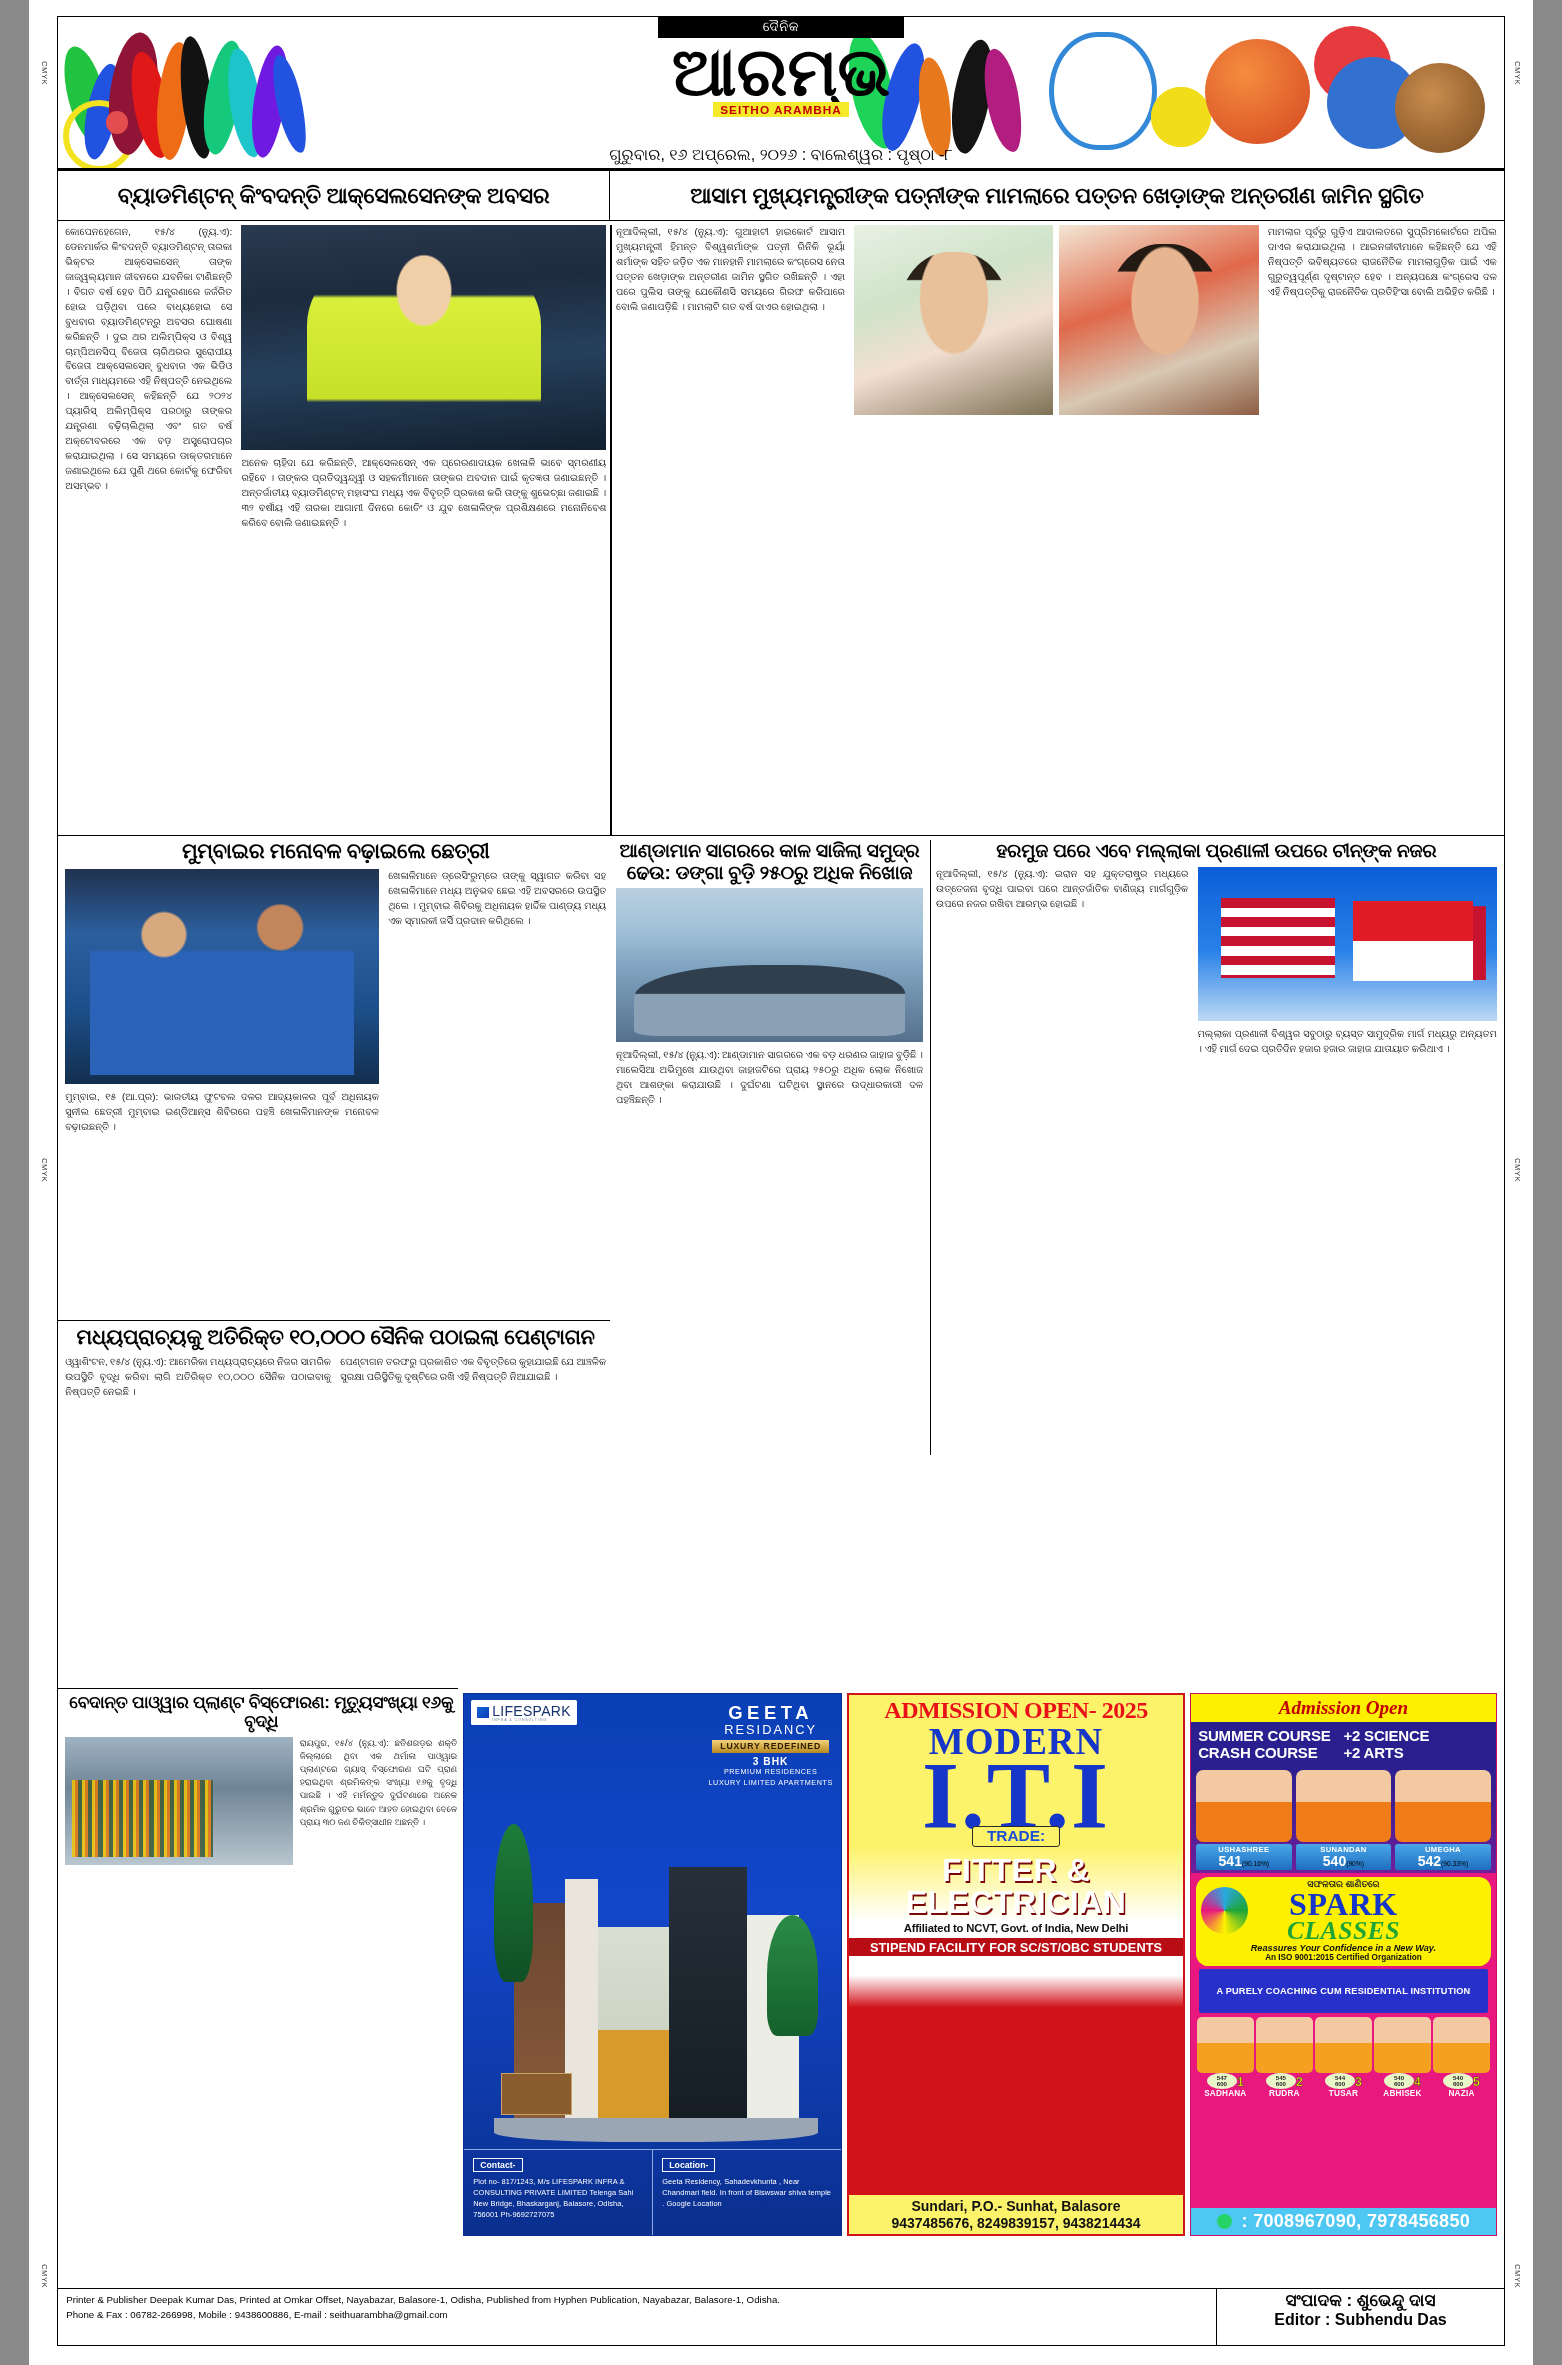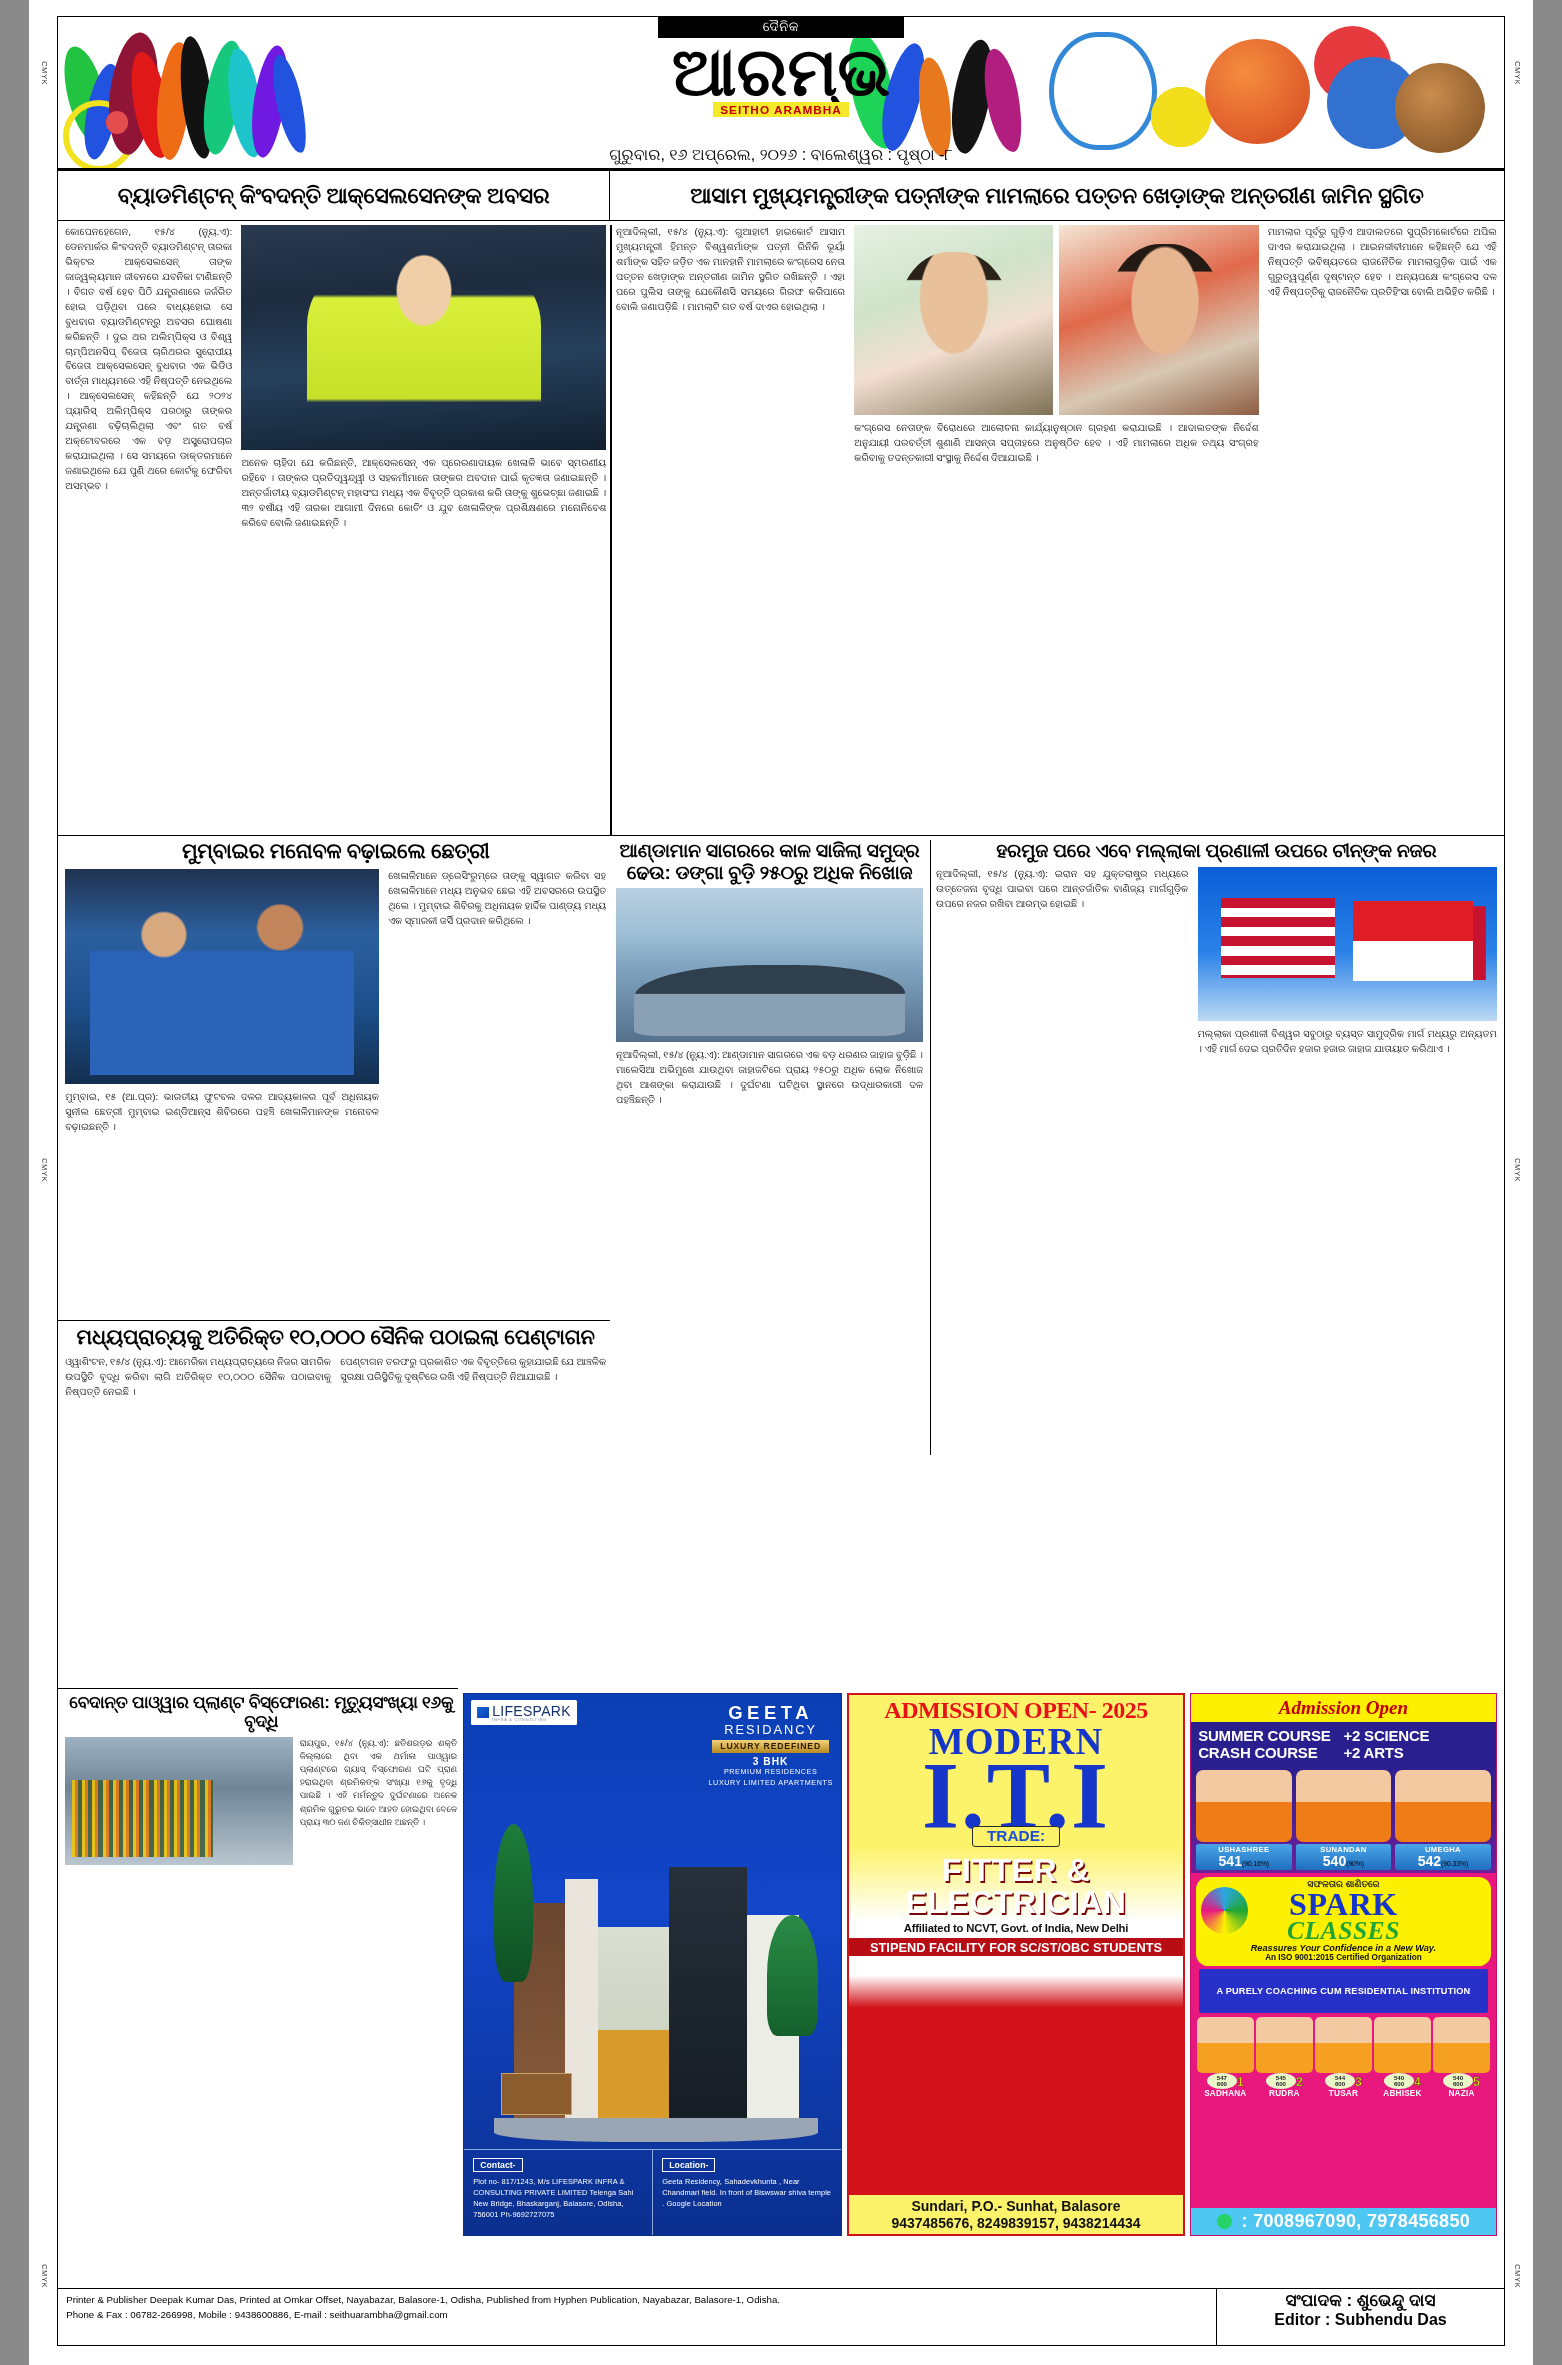--- a/index.html
+++ b/index.html
@@ -233,21 +233,20 @@
     </div>
 
     <div class="zone" style="left:558px;top:208px;right:7.2px;height:610px;">
       <div style="display:flex;gap:9.2px;height:100%;">
         <div class="body-col" style="width:26%;">ନୂଆଦିଲ୍ଲୀ, ୧୫/୪ (ନ୍ୟୁ.ଏ): ଗୁଆହାଟୀ ହାଇକୋର୍ଟ ଆସାମ ମୁଖ୍ୟମନ୍ତ୍ରୀ ହିମନ୍ତ ବିଶ୍ୱଶର୍ମାଙ୍କ ପତ୍ନୀ ରିନିକି ଭୂୟାଁ ଶର୍ମାଙ୍କ ସହିତ ଜଡ଼ିତ ଏକ ମାନହାନି ମାମଲାରେ କଂଗ୍ରେସ ନେତା ପତ୍ତନ ଖେଡ଼ାଙ୍କ ଅନ୍ତରୀଣ ଜାମିନ ସ୍ଥଗିତ ରଖିଛନ୍ତି । ଏହା ପରେ ପୁଲିସ ତାଙ୍କୁ ଯେକୌଣସି ସମୟରେ ଗିରଫ କରିପାରେ ବୋଲି ଜଣାପଡ଼ିଛି । ମାମଲାଟି ଗତ ବର୍ଷ ଦାଏର ହୋଇଥିଲା ।</div>
         <div style="flex:1;">
           <div style="display:flex;gap:6.1px;">
             <div class="photo ph-portrait-a" style="flex:1;height:190px;"></div>
             <div class="photo ph-portrait-b" style="flex:1;height:190px;"></div>
           </div>
-          <div class="body-col" style="margin-top:6.1px;">କଂଗ୍ରେସ ନେତାଙ୍କ ବିରୋଧରେ ଆଲୋଚନା କାର୍ଯ୍ୟାନୁଷ୍ଠାନ ଗ୍ରହଣ କରାଯାଇଛି । ଆଦାଲତଙ୍କ ନିର୍ଦ୍ଦେଶ ଅନୁଯାୟୀ ପରବର୍ତ୍ତୀ ଶୁଣାଣି ଆସନ୍ତା ସପ୍ତାହରେ ଅନୁଷ୍ଠିତ ହେବ । ଏହି ମାମଲାରେ ଅଧିକ ତଥ୍ୟ ସଂଗ୍ରହ କରିବାକୁ ତଦନ୍ତକାରୀ ସଂସ୍ଥାକୁ ନିର୍ଦ୍ଦେଶ ଦିଆଯାଇଛି ।</div>
         </div>
         <div class="body-col" style="width:26%;">ମାମଲାର ପୂର୍ବରୁ ଗୁଡ଼ିଏ ଆଦାଲତରେ ସୁପ୍ରିମକୋର୍ଟରେ ଅପିଲ ଦାଏର କରାଯାଇଥିଲା । ଆଇନଜୀବୀମାନେ କହିଛନ୍ତି ଯେ ଏହି ନିଷ୍ପତ୍ତି ଭବିଷ୍ୟତରେ ରାଜନୈତିକ ମାମଲାଗୁଡ଼ିକ ପାଇଁ ଏକ ଗୁରୁତ୍ୱପୂର୍ଣ୍ଣ ଦୃଷ୍ଟାନ୍ତ ହେବ । ଅନ୍ୟପକ୍ଷେ କଂଗ୍ରେସ ଦଳ ଏହି ନିଷ୍ପତ୍ତିକୁ ରାଜନୈତିକ ପ୍ରତିହିଂସା ବୋଲି ଅଭିହିତ କରିଛି ।</div>
       </div>
     </div>
 
     <div class="zone" style="left:552px;top:208px;width:1.5px;height:610px;background:#000;"></div>
 
     <div class="zone rule" style="left:0;top:818px;width:552px;"></div>
     <div class="zone" style="left:7.2px;top:822px;width:541px;height:482px;">
       <div class="hl hl-2" style="margin-bottom:6.1px;">ମୁମ୍ବାଇର ମନୋବଳ ବଢ଼ାଇଲେ ଛେତ୍ରୀ</div>

